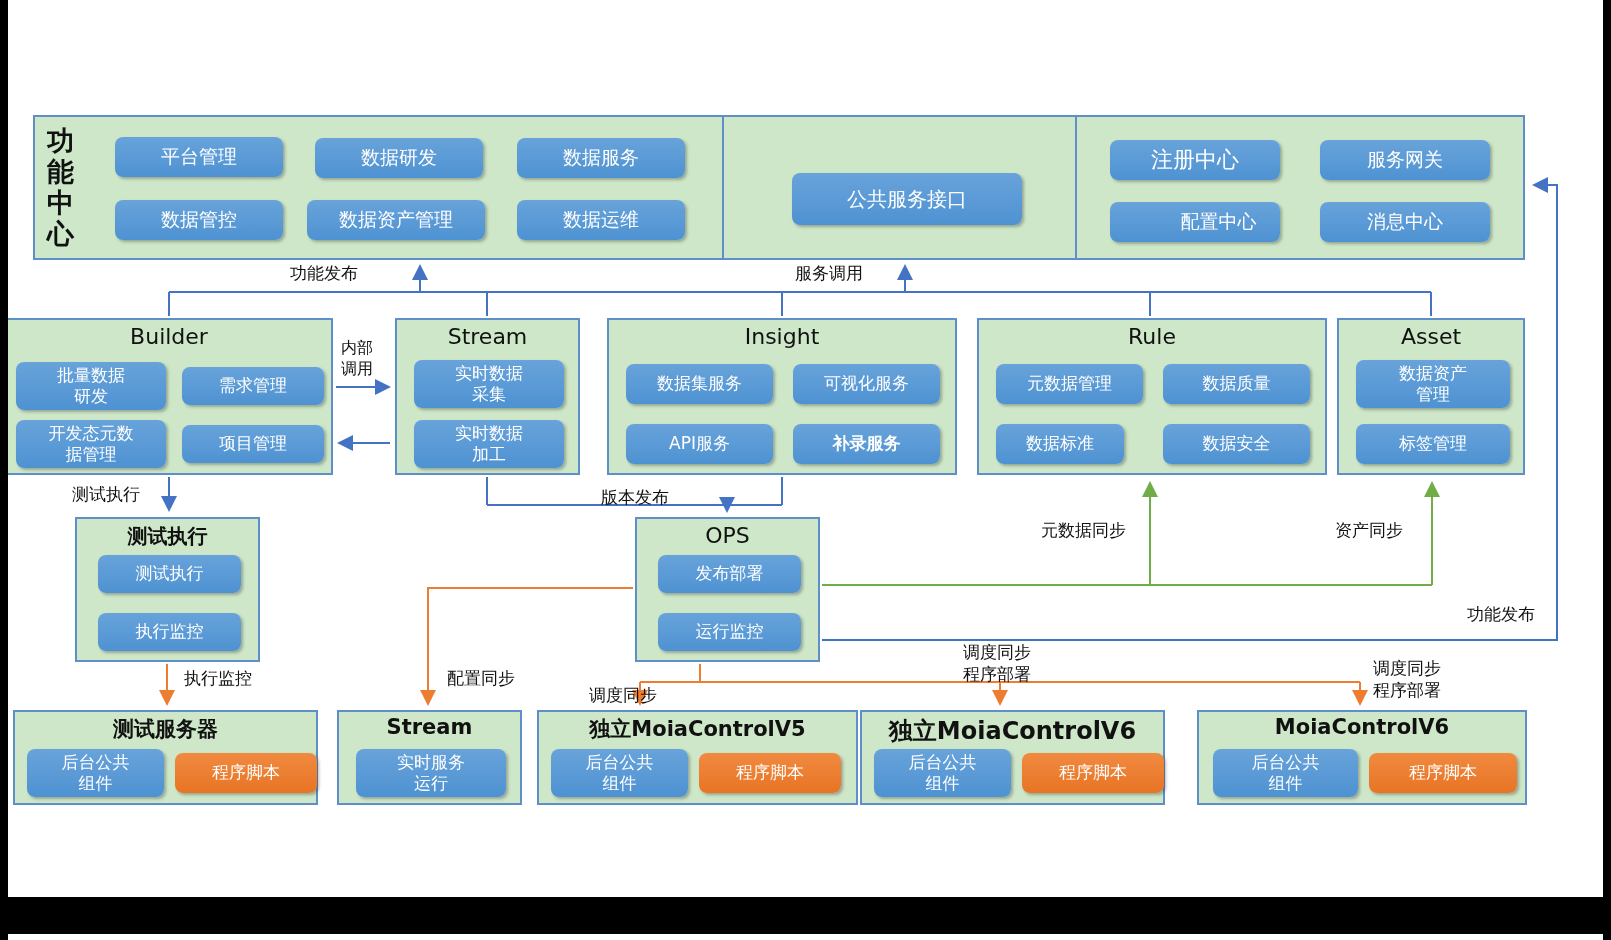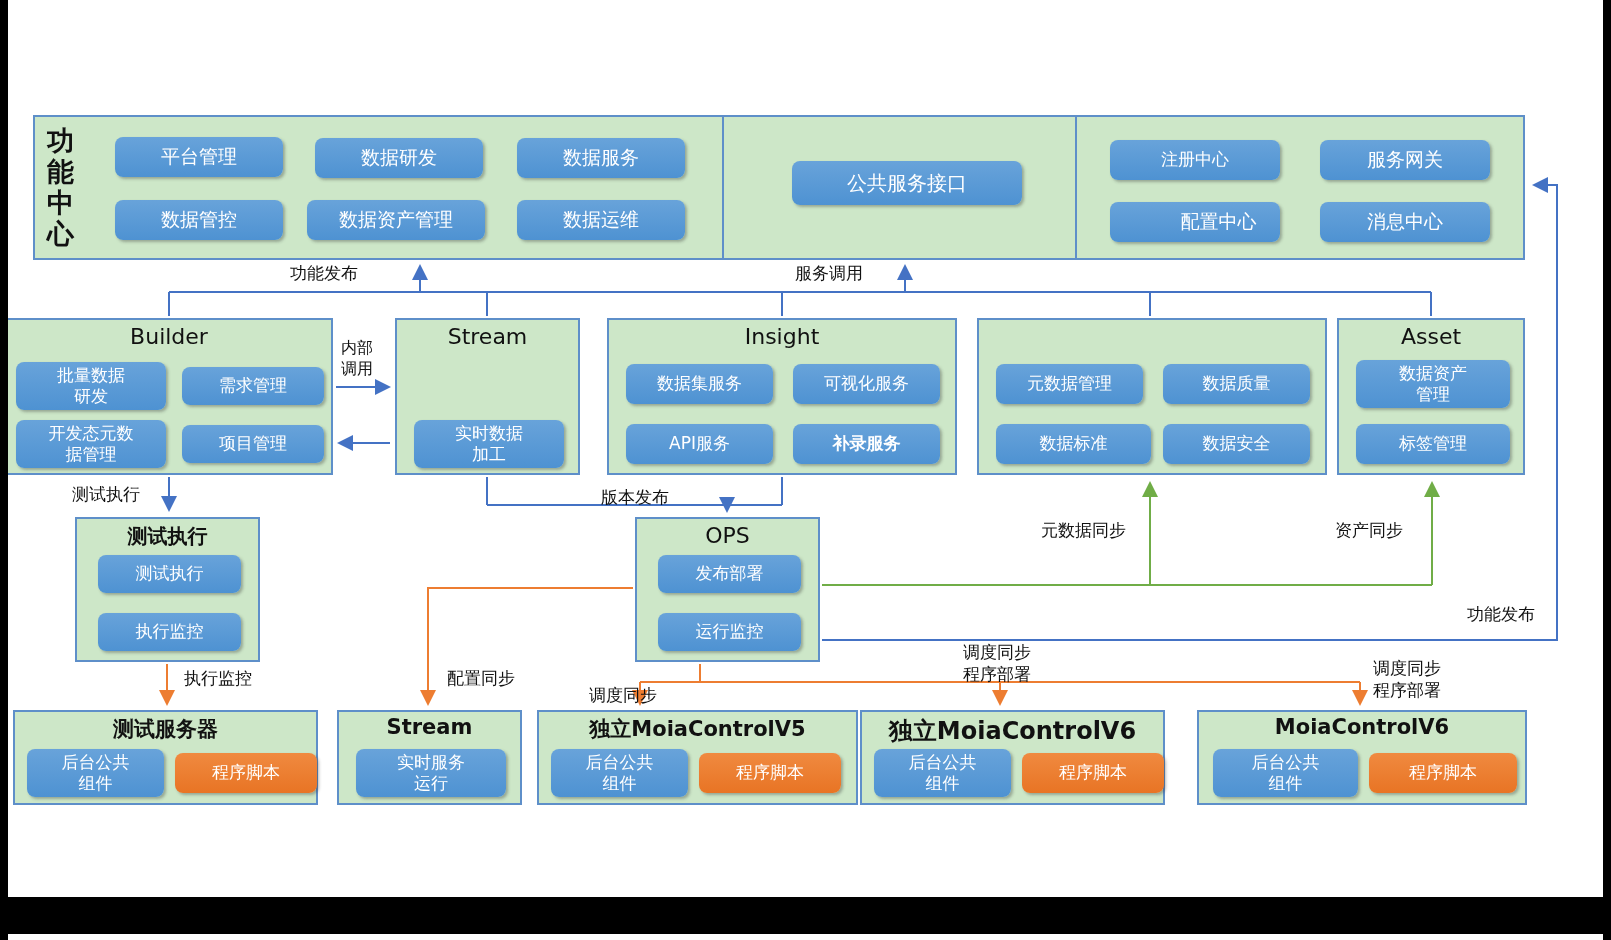--- a/index.html
+++ b/index.html
@@ -76,53 +76,55 @@
     <div class="divider" style="left:687px;"></div>
     <div class="divider" style="left:1040px;"></div>
 
     <div class="btn" style="left:80px;top:20px;width:168px;height:40px;font-size:19px;">平台管理</div>
     <div class="btn" style="left:280px;top:21px;width:168px;height:40px;font-size:19px;">数据研发</div>
     <div class="btn" style="left:482px;top:21px;width:168px;height:40px;font-size:19px;">数据服务</div>
     <div class="btn" style="left:80px;top:83px;width:168px;height:40px;font-size:19px;">数据管控</div>
     <div class="btn" style="left:272px;top:83px;width:178px;height:40px;font-size:19px;">数据资产管理</div>
     <div class="btn" style="left:482px;top:83px;width:168px;height:40px;font-size:19px;">数据运维</div>
 
-    <div class="btn" style="left:757px;top:44px;width:230px;height:44px;font-size:20px;">公共服务接口</div>
+    <div class="btn" style="left:757px;top:56px;width:230px;height:52px;font-size:20px;">公共服务接口</div>
 
-    <div class="btn" style="left:1075px;top:23px;width:170px;height:40px;font-size:17px;">注册中心</div>
+    <div class="btn" style="left:1075px;top:23px;width:170px;height:40px;font-size:22px;">注册中心</div>
     <div class="btn" style="left:1285px;top:23px;width:170px;height:40px;font-size:19px;">服务网关</div>
     <div class="btn" style="left:1075px;top:85px;width:170px;height:40px;font-size:19px;padding-left:47px;">配置中心</div>
     <div class="btn" style="left:1285px;top:85px;width:170px;height:40px;font-size:19px;">消息中心</div>
   </div>
 
   <div class="gbox" style="left:5px;top:318px;width:328px;height:157px;">
     <div class="btitle" style="top:4px;font-size:22px;">Builder</div>
     <div class="btn wrap" style="left:9px;top:42px;width:150px;height:48px;padding:0 39px;">批量数据研发</div>
     <div class="btn" style="left:175px;top:47px;width:142px;height:38px;">需求管理</div>
     <div class="btn wrap" style="left:9px;top:100px;width:150px;height:48px;padding:0 31px;">开发态元数据管理</div>
     <div class="btn" style="left:175px;top:105px;width:142px;height:38px;">项目管理</div>
   </div>
 
   <div class="gbox" style="left:395px;top:318px;width:185px;height:157px;">
     <div class="btitle" style="top:4px;font-size:22px;">Stream</div>
+    <div class="btn wrap" style="left:17px;top:40px;width:150px;height:48px;padding:0 39px;">实时数据采集</div>
     <div class="btn wrap" style="left:17px;top:100px;width:150px;height:48px;padding:0 39px;">实时数据加工</div>
   </div>
 
   <div class="gbox" style="left:607px;top:318px;width:350px;height:157px;">
     <div class="btitle" style="top:4px;font-size:22px;">Insight</div>
     <div class="btn" style="left:17px;top:44px;width:147px;height:40px;">数据集服务</div>
     <div class="btn" style="left:184px;top:44px;width:147px;height:40px;">可视化服务</div>
     <div class="btn" style="left:17px;top:104px;width:147px;height:40px;">API服务</div>
     <div class="btn" style="left:184px;top:104px;width:147px;height:40px;font-weight:bold;">补录服务</div>
   </div>
 
   <div class="gbox" style="left:977px;top:318px;width:350px;height:157px;">
+    <div class="btitle" style="top:4px;font-size:22px;">Rule</div>
     <div class="btn" style="left:17px;top:44px;width:147px;height:40px;">元数据管理</div>
     <div class="btn" style="left:184px;top:44px;width:147px;height:40px;">数据质量</div>
-    <div class="btn" style="left:17px;top:104px;width:155px;height:40px;">数据标准</div>
+    <div class="btn" style="left:17px;top:104px;width:128px;height:40px;">数据标准</div>
     <div class="btn" style="left:184px;top:104px;width:147px;height:40px;">数据安全</div>
   </div>
 
   <div class="gbox" style="left:1337px;top:318px;width:188px;height:157px;">
     <div class="btitle" style="top:4px;font-size:22px;">Asset</div>
     <div class="btn wrap" style="left:17px;top:40px;width:154px;height:48px;padding:0 41px;">数据资产管理</div>
     <div class="btn" style="left:17px;top:104px;width:154px;height:40px;">标签管理</div>
   </div>
 
   <div class="gbox" style="left:75px;top:517px;width:185px;height:145px;">

